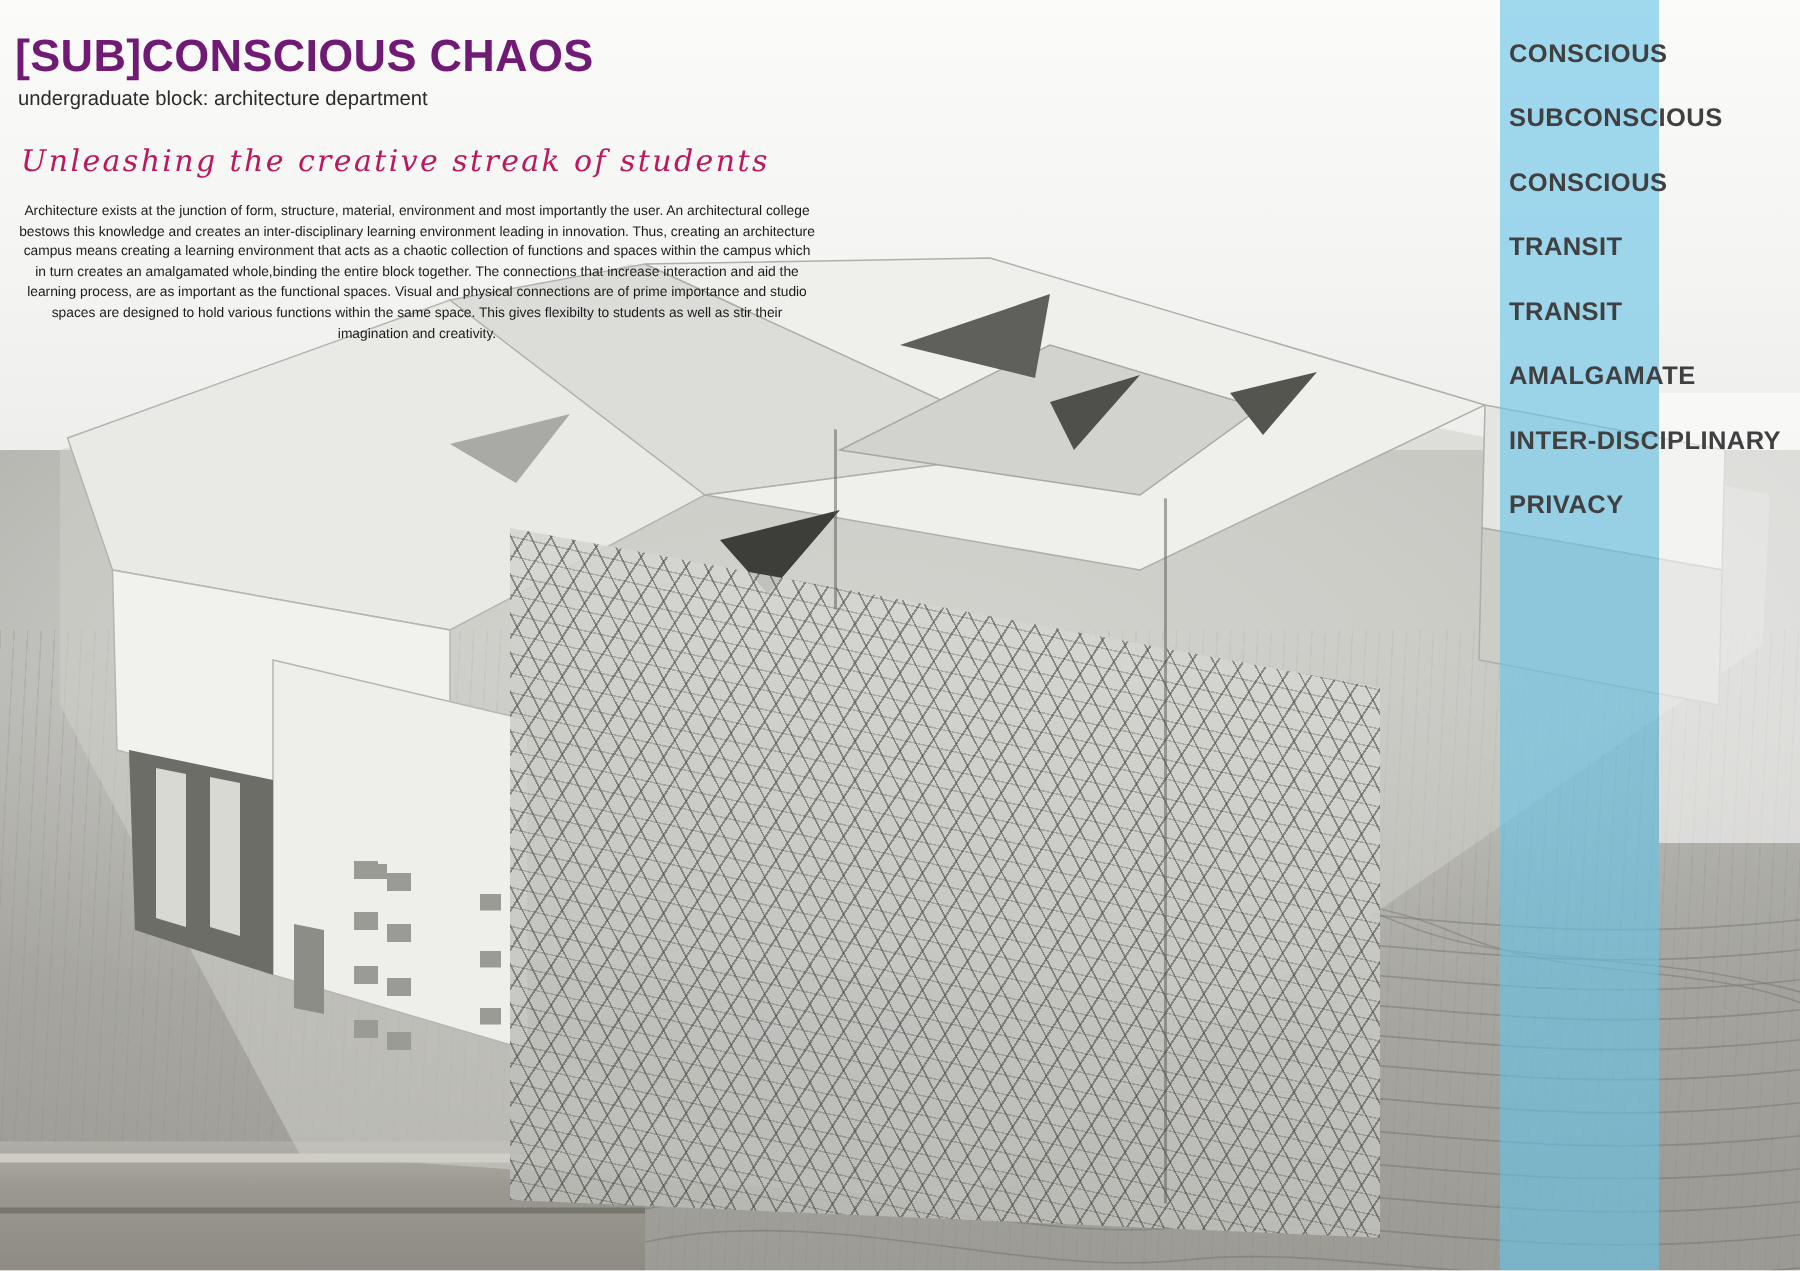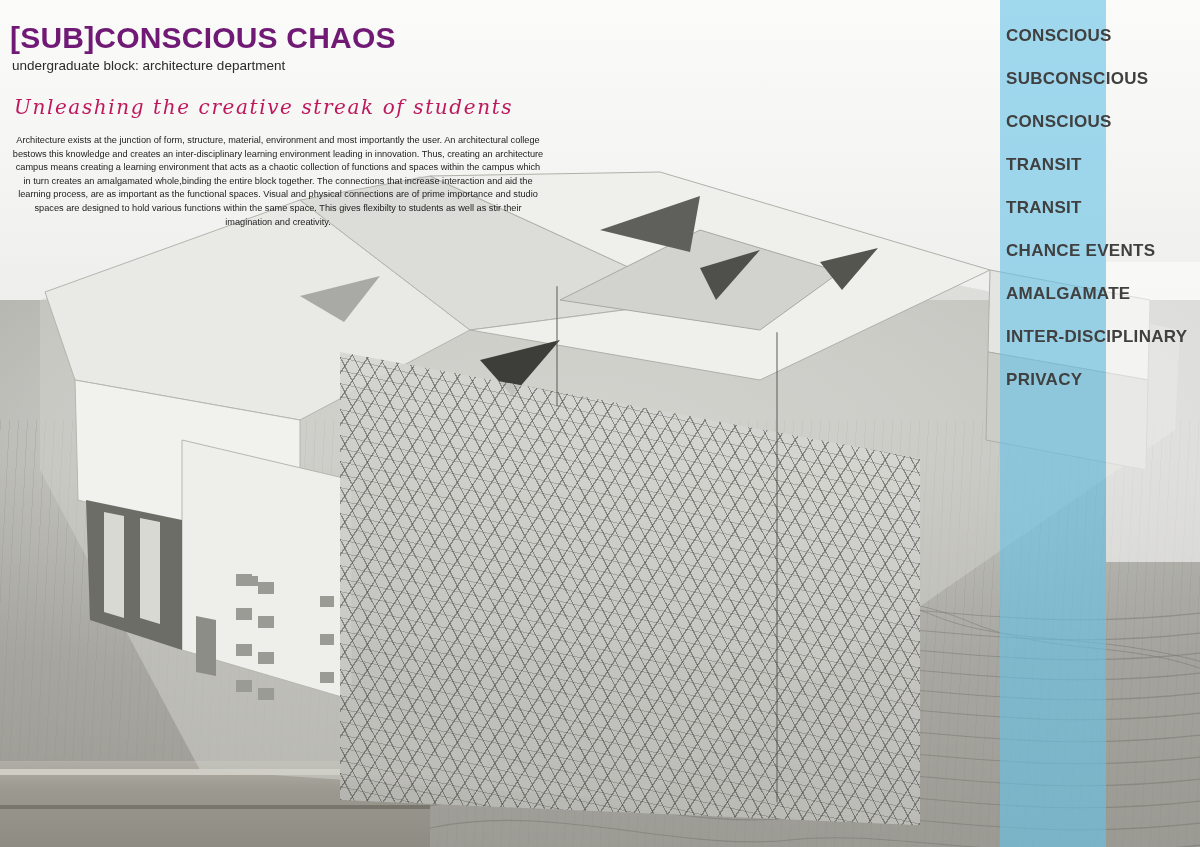--- a/index.html
+++ b/index.html
@@ -249,21 +249,20 @@
 
   <div class="band"></div>
   <div class="band-soft"></div>
 
   <div class="keywords">
     <div class="keyword">CONSCIOUS</div>
     <div class="keyword">SUBCONSCIOUS</div>
     <div class="keyword">CONSCIOUS</div>
     <div class="keyword">TRANSIT</div>
     <div class="keyword">TRANSIT</div>
-    <div class="keyword">CHANCE EVENTS</div>
     <div class="keyword">AMALGAMATE</div>
     <div class="keyword">INTER-DISCIPLINARY</div>
     <div class="keyword">PRIVACY</div>
   </div>
 
   <div class="titlewrap">
     <h1 class="title">[SUB]CONSCIOUS CHAOS</h1>
     <div class="subtitle">undergraduate block: architecture department</div>
   </div>
 

